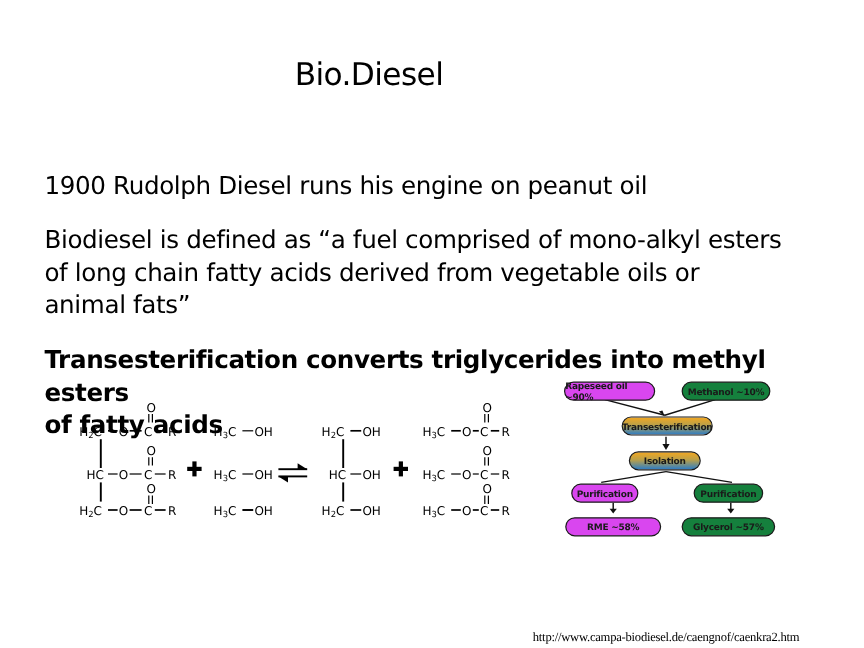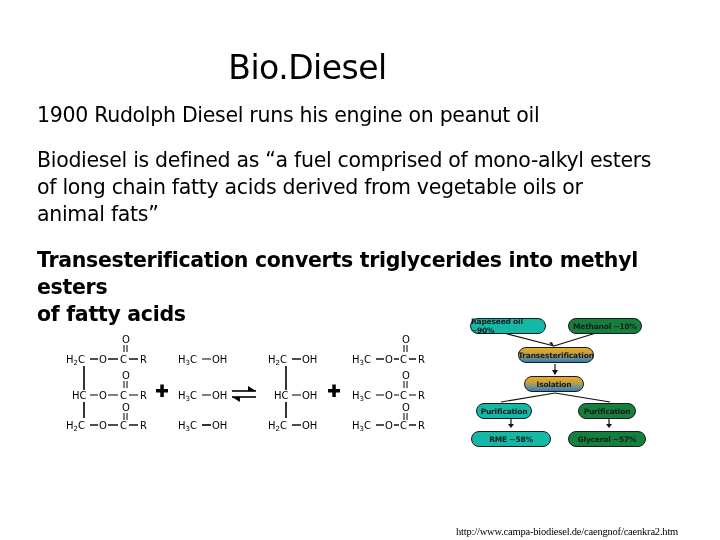--- a/index.html
+++ b/index.html
@@ -1,43 +1,43 @@
 <!DOCTYPE html>
 <html><head>
   <meta charset="utf-8">
   <style>
     html, body { margin: 0; padding: 0; background: #ffffff; }
     body { width: 720px; height: 540px; position: relative; overflow: hidden;
            font-family: "DejaVu Sans", "Liberation Sans", sans-serif; color: #000; }
     .title { position: absolute; left: 0; top: 48px; width: 615px; text-align: center;
-             font-size: 33px; font-weight: normal; letter-spacing: -0.5px; }
+             font-size: 26px; font-weight: normal; letter-spacing: -0.5px; }
     .bullet { position: absolute; left: 37px; font-size: 20.5px; line-height: 27px;
-              letter-spacing: -0.3px; white-space: pre-line; }
+              letter-spacing: -0.3px; white-space: pre-line; margin-top: 40px; }
     .b1 { top: 102px; }
     .b2 { top: 147px; width: 660px; }
     .b3 { top: 247px; width: 660px; font-weight: bold; }
 
     
     .chem { position: absolute; left: 60px; top: 330px; width: 370px; height: 110px; }
     .chem svg { width: 100%; height: 100%; }
     .chem text { font-family: "DejaVu Sans", sans-serif; font-size: 10px; fill: #000; }
     .chem .sub { font-size: 7px; }
 
     
     .flow { position: absolute; left: 468px; top: 316px; width: 200px; height: 138px; }
     .node { position: absolute; height: 16px; border: 1.5px solid #1a1a1a; border-radius: 9px;
             font-size: 7.5px; font-weight: bold; color: #1a1a1a; display: flex; align-items: center;
             justify-content: center; box-sizing: border-box; font-family: "DejaVu Sans", sans-serif;
             letter-spacing: -0.2px; }
-    .orange { background: #14b8a6; }
+    .orange { background: #d946ef; }
     .blue { background: #15803d; }
     .grad { background: linear-gradient(180deg, #f1a722 0%, #b9a04a 45%, #2f7ec4 100%); }
     .flow svg { position: absolute; left: 0; top: 0; width: 200px; height: 138px; }
 
-    .footer { position: absolute; left: 456px; top: 526px; font-family: "Liberation Serif", serif;
+    .footer { position: absolute; left: 444px; top: 526px; font-family: "Liberation Serif", serif;
               font-size: 10.5px; color: #000; letter-spacing: -0.2px; }
   </style>
 </head>
 <body>
 
 <div class="title">Bio.Diesel</div>
 <div class="bullet b1">1900 Rudolph Diesel runs his engine on peanut oil</div>
 <div class="bullet b2">Biodiesel is defined as “a fuel comprised of mono-alkyl esters
 of long chain fatty acids derived from vegetable oils or
 animal fats”</div>

